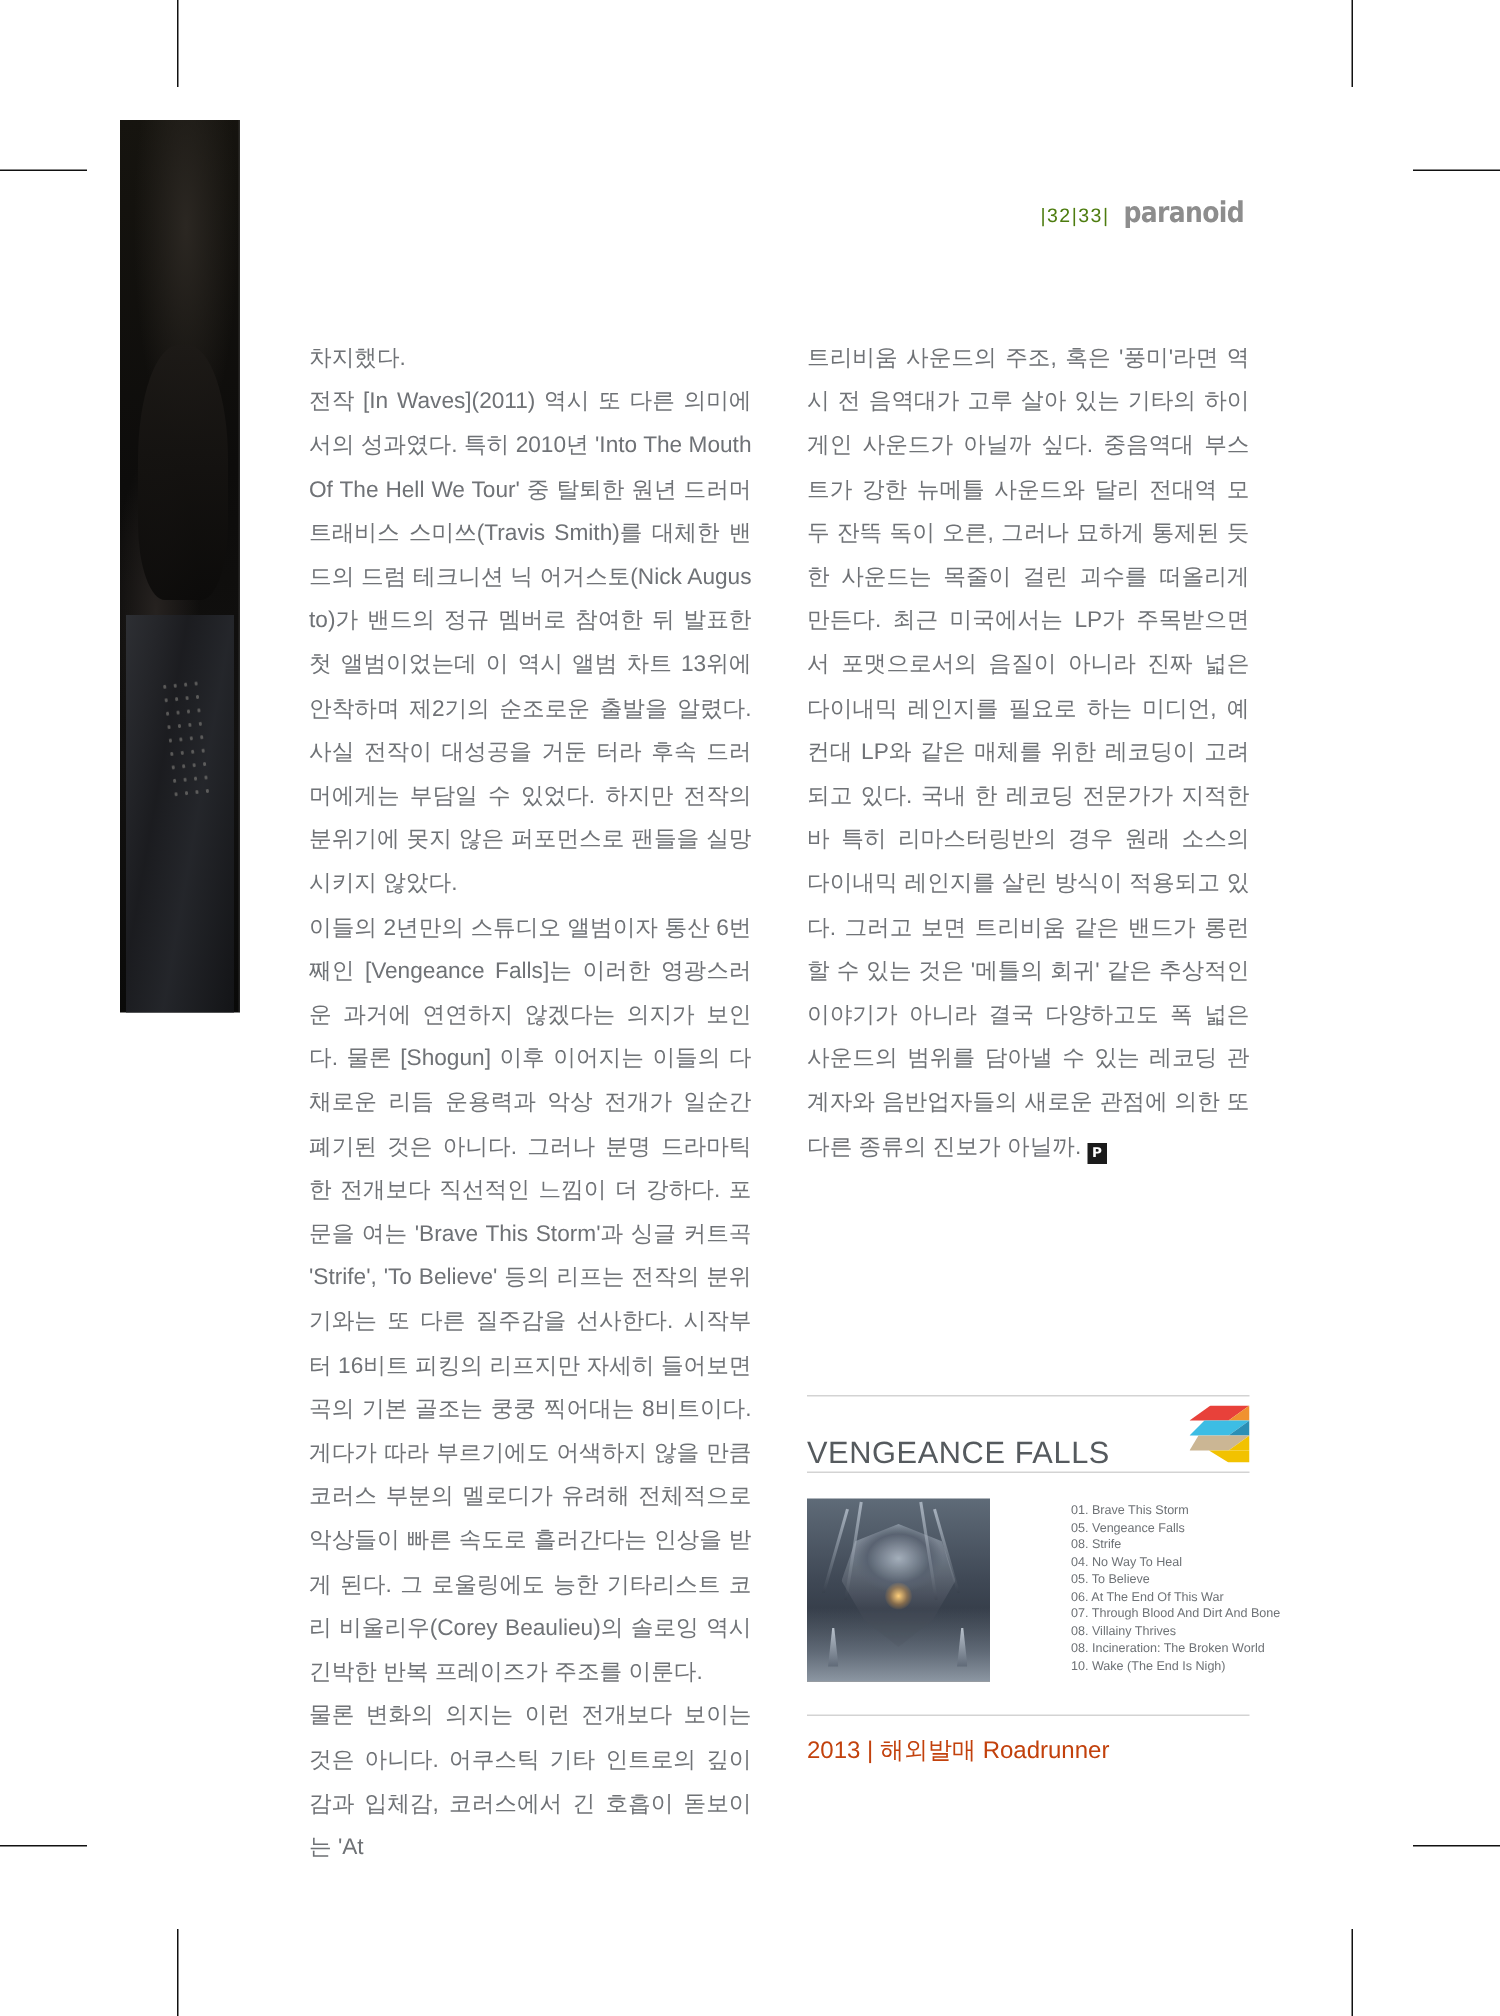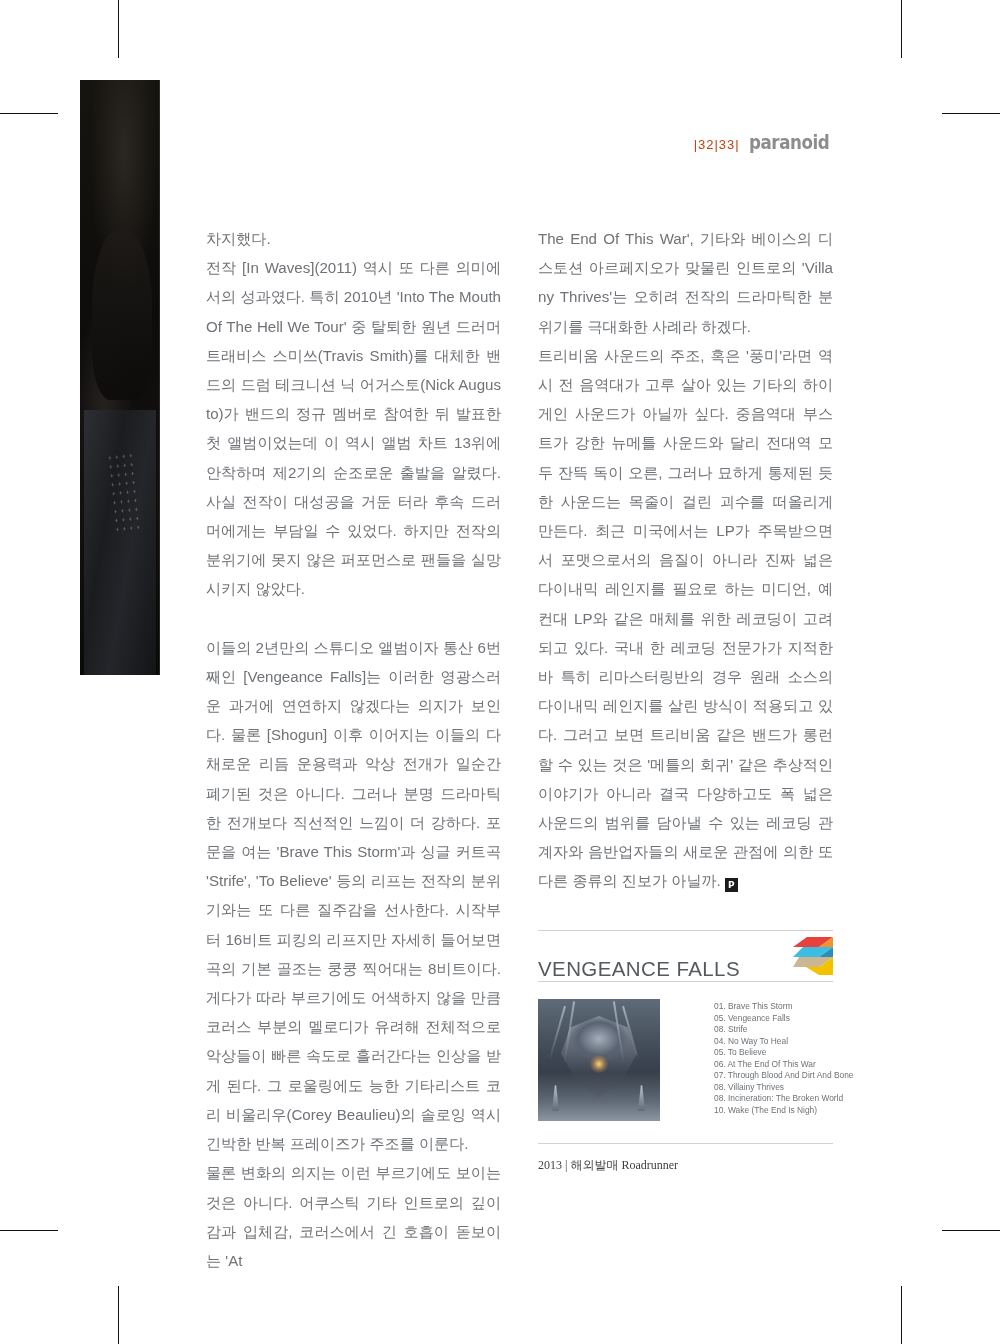--- a/index.html
+++ b/index.html
@@ -37,21 +37,21 @@
     position: absolute;
     right: 160px;
     top: 131px;
     display: flex;
     align-items: baseline;
     gap: 9px;
   }
   .folio {
     font-size: 13px;
     letter-spacing: 1px;
-    color: #c2410c;
+    color: #4d7c0f;
     font-family: "Liberation Sans", sans-serif;
     text-align: right;
   }
   .mastlogo {
     font-size: 19px;
     font-weight: bold;
     color: #8d8d8d;
     letter-spacing: -0.5px;
     transform: scaleX(0.88);
     transform-origin: left center;
@@ -113,21 +113,21 @@
     color: #6f7276;
     text-align: justify;
     text-justify: inter-character;
     word-break: break-all;
     font-family: "Liberation Sans", "DejaVu Sans", sans-serif;
   }
   .col.left  { left: 206px; }
   .col.right { left: 538px; }
 
   .col p { margin: 0; }
-  .col p.gap { margin-top: 29px; }
+  .col p.gap { }
 
   .endmark {
     display: inline-block;
     width: 13px;
     height: 14px;
     background: #1b1b1b;
     color: #fff;
     font-size: 9px;
     font-weight: bold;
     line-height: 14px;
@@ -236,23 +236,23 @@
     font-family: "Liberation Sans", sans-serif;
     margin-left: 34px;
   }
   .tracklist div { white-space: nowrap; }
 
   .album-foot {
     padding-top: 22px;
   }
   .release {
     padding-top: 13px;
-    font-size: 12px;
-    color: #404040;
-    font-family: Liberation Serif, serif;
+    font-size: 16px;
+    color: #c2410c;
+    font-family: Liberation Sans, sans-serif;
   }
 </style>
 </head>
 <body>
 
 <div class="crop h cm-tl-h"></div>
 <div class="crop v cm-tl-v"></div>
 <div class="crop h cm-tr-h"></div>
 <div class="crop v cm-tr-v"></div>
 <div class="crop h cm-bl-h"></div>
@@ -268,25 +268,24 @@
 <div class="photo">
   <div class="hair"></div>
   <div class="jacket"></div>
   <div class="studs"></div>
 </div>
 
 <div class="col left">
   <p>차지했다.</p>
   <p>전작 [In Waves](2011) 역시 또 다른 의미에서의 성과였다. 특히 2010년 'Into The Mouth Of The Hell We Tour' 중 탈퇴한 원년 드러머 트래비스 스미쓰(Travis Smith)를 대체한 밴드의 드럼 테크니션 닉 어거스토(Nick Augusto)가 밴드의 정규 멤버로 참여한 뒤 발표한 첫 앨범이었는데 이 역시 앨범 차트 13위에 안착하며 제2기의 순조로운 출발을 알렸다. 사실 전작이 대성공을 거둔 터라 후속 드러머에게는 부담일 수 있었다. 하지만 전작의 분위기에 못지 않은 퍼포먼스로 팬들을 실망시키지 않았다.</p>
   <p class="gap">이들의 2년만의 스튜디오 앨범이자 통산 6번째인 [Vengeance Falls]는 이러한 영광스러운 과거에 연연하지 않겠다는 의지가 보인다. 물론 [Shogun] 이후 이어지는 이들의 다채로운 리듬 운용력과 악상 전개가 일순간 폐기된 것은 아니다. 그러나 분명 드라마틱한 전개보다 직선적인 느낌이 더 강하다. 포문을 여는 'Brave This Storm'과 싱글 커트곡 'Strife', 'To Believe' 등의 리프는 전작의 분위기와는 또 다른 질주감을 선사한다. 시작부터 16비트 피킹의 리프지만 자세히 들어보면 곡의 기본 골조는 쿵쿵 찍어대는 8비트이다. 게다가 따라 부르기에도 어색하지 않을 만큼 코러스 부분의 멜로디가 유려해 전체적으로 악상들이 빠른 속도로 흘러간다는 인상을 받게 된다. 그 로울링에도 능한 기타리스트 코리 비울리우(Corey Beaulieu)의 솔로잉 역시 긴박한 반복 프레이즈가 주조를 이룬다.</p>
-  <p>물론 변화의 의지는 이런 부르기에도 보이는 것은 아니다. 어쿠스틱 기타 인트로의 깊이감과 입체감, 코러스에서 긴 호흡이 돋보이는 'At</p>
+  <p>물론 변화의 의지는 이런 전개보다 보이는 것은 아니다. 어쿠스틱 기타 인트로의 깊이감과 입체감, 코러스에서 긴 호흡이 돋보이는 'At</p>
 </div>
 
 <div class="col right">
-  <p>The End Of This War', 기타와 베이스의 디스토션 아르페지오가 맞물린 인트로의 'Villany Thrives'는 오히려 전작의 드라마틱한 분위기를 극대화한 사례라 하겠다.</p>
   <p><span>트리비움 사운드의 주조, 혹은 '풍미'라면 역시 전 음역대가 고루 살아 있는 기타의 하이게인 사운드가 아닐까 싶다. 중음역대 부스트가 강한 뉴메틀 사운드와 달리 전대역 모두 잔뜩 독이 오른, 그러나 묘하게 통제된 듯한 사운드는 목줄이 걸린 괴수를 떠올리게 만든다. 최근 미국에서는 LP가 주목받으면서 포맷으로서의 음질이 아니라 진짜 넓은 다이내믹 레인지를 필요로 하는 미디언, 예컨대 LP와 같은 매체를 위한 레코딩이 고려되고 있다. 국내 한 레코딩 전문가가 지적한 바 특히 리마스터링반의 경우 원래 소스의 다이내믹 레인지를 살린 방식이 적용되고 있다. 그러고 보면 트리비움 같은 밴드가 롱런할 수 있는 것은 '메틀의 회귀' 같은 추상적인 이야기가 아니라 결국 다양하고도 폭 넓은 사운드의 범위를 담아낼 수 있는 레코딩 관계자와 음반업자들의 새로운 관점에 의한 또 다른 종류의 진보가 아닐까.</span><span class="endmark">P</span></p>
 </div>
 
 <div class="albumcard">
   <div class="rule"></div>
 
   <div class="album-head">
     <span class="album-title">VENGEANCE FALLS</span>
     <span class="ribbon">
       <svg width="40" height="38" viewBox="0 0 40 38">

